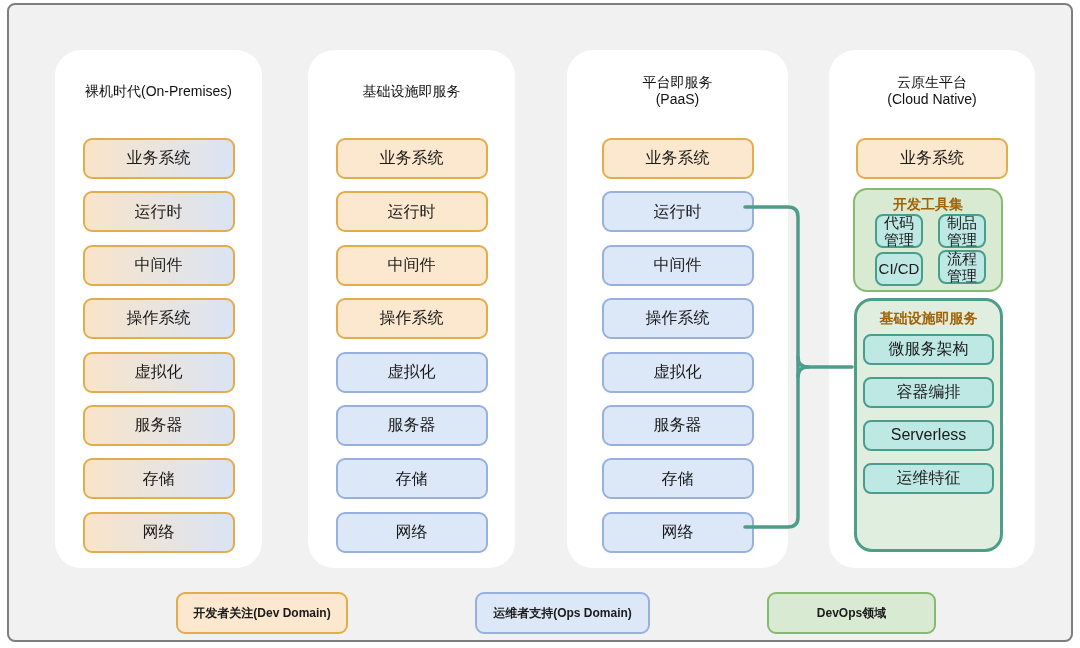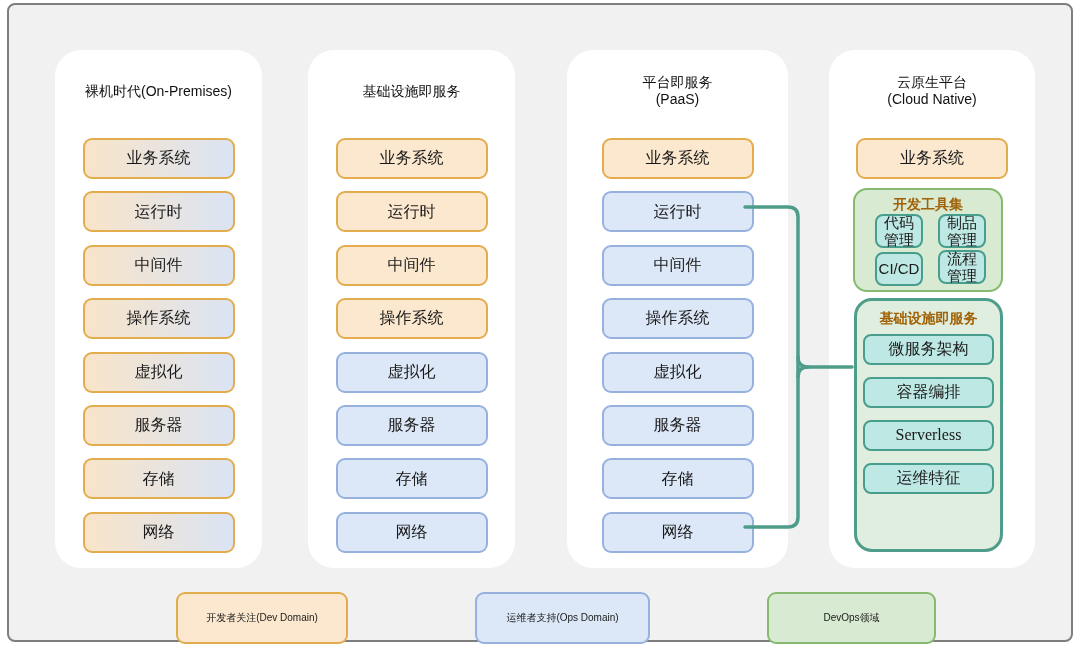--- a/index.html
+++ b/index.html
@@ -23,25 +23,25 @@
   .dev-toolkit{top:138px;left:24px;width:150px;height:104px;background:#D9EAD3;
                border:2px solid #86BB6F;border-radius:14px;}
   .group-title{text-align:center;font-size:14px;font-weight:bold;color:#a16207;}
   .dev-toolkit .group-title{margin-top:6px;}
   .tk{position:absolute;box-sizing:border-box;width:48px;height:34px;font-size:15px;display:flex;
       align-items:center;justify-content:center;text-align:center;line-height:1.15;}
   .tk1{left:20px;top:24px;} .tk2{left:83px;top:24px;} .tk3{left:20px;top:62px;} .tk4{left:83px;top:60px;}
   .abstraction{top:248px;left:25px;width:149px;height:254px;background:#E0EEDF;
                border:3px solid #4E9D8A;border-radius:18px;}
   .abstraction .group-title{margin-top:9px;}
-  .abs-stack{margin-top:6px;display:flex;flex-direction:column;align-items:center;gap:12px;font-family:Liberation Serif, serif;}
+  .abs-stack{margin-top:6px;display:flex;flex-direction:column;align-items:center;gap:12px;}
   .abs-item{width:131px;height:31px;border-radius:8px;}
   
-  .legend-chip{position:absolute;top:587px;height:52px;box-sizing:border-box;border-radius:9px;
-               display:flex;align-items:center;justify-content:center;font-size:10px;}
+  .legend-chip{position:absolute;top:587px;height:42px;box-sizing:border-box;border-radius:9px;
+               display:flex;align-items:center;justify-content:center;font-size:12px;font-weight:bold;}
   .connectors{position:absolute;left:0;top:0;pointer-events:none;}
 </style>
 </head>
 <body>
 
 <div class="page">
   <div class="frame">
 
     <section class="card" style="left:46px;width:207px;">
       <div class="card-title">

